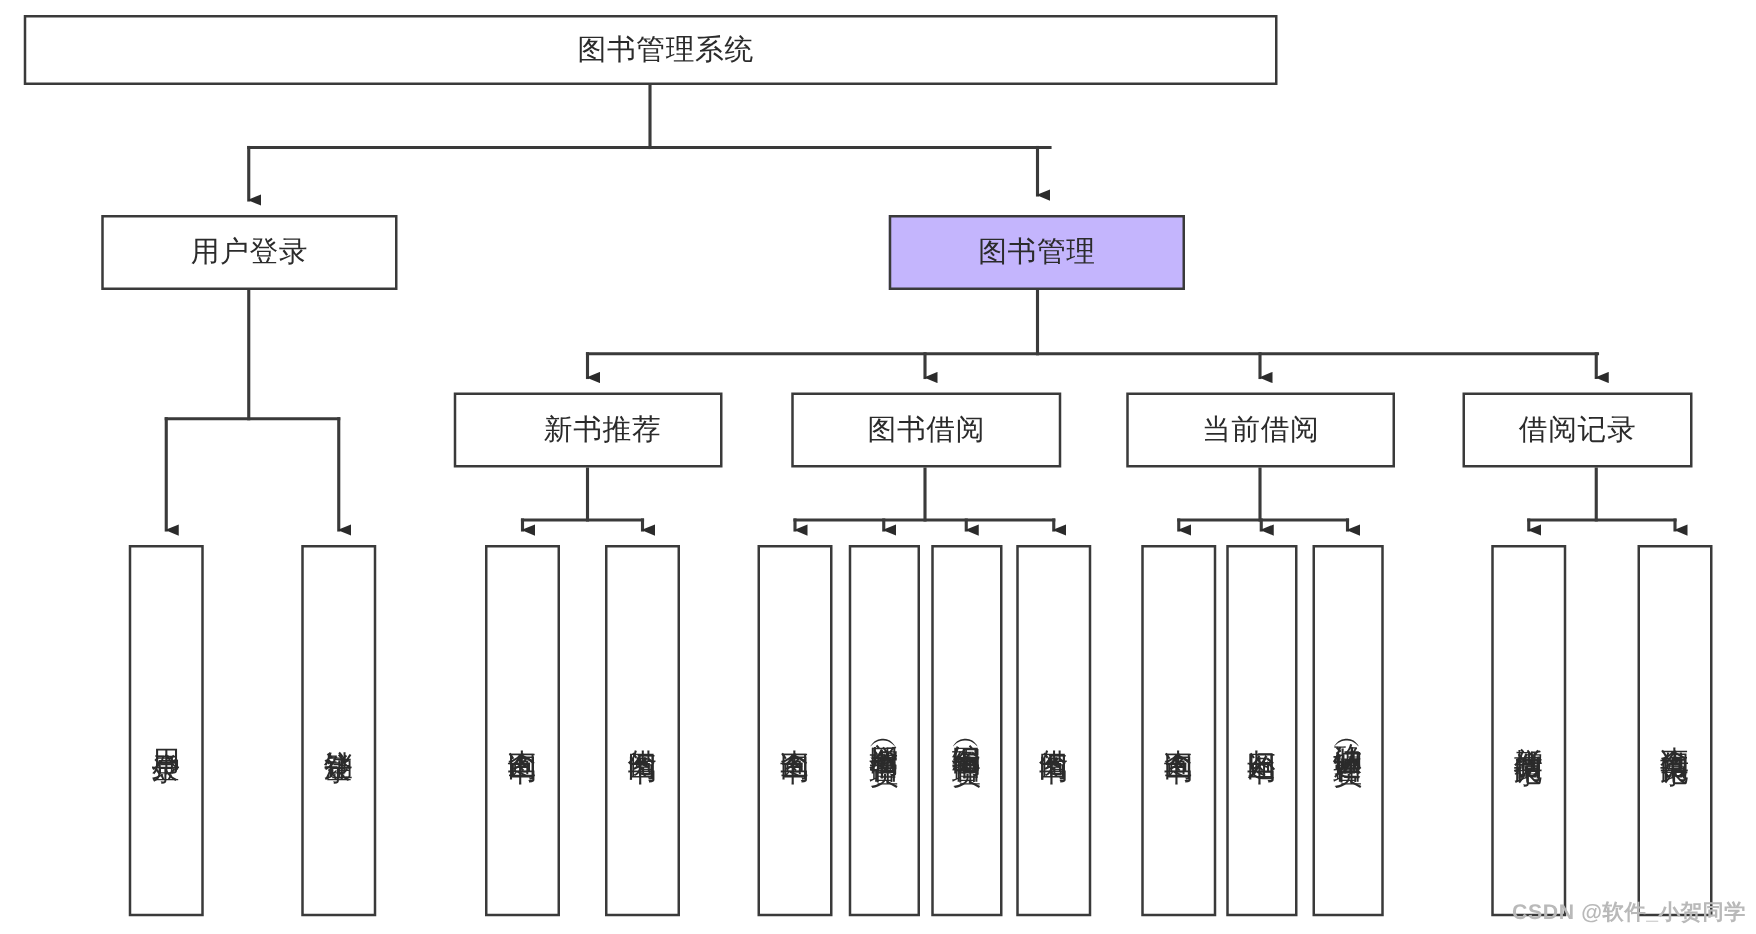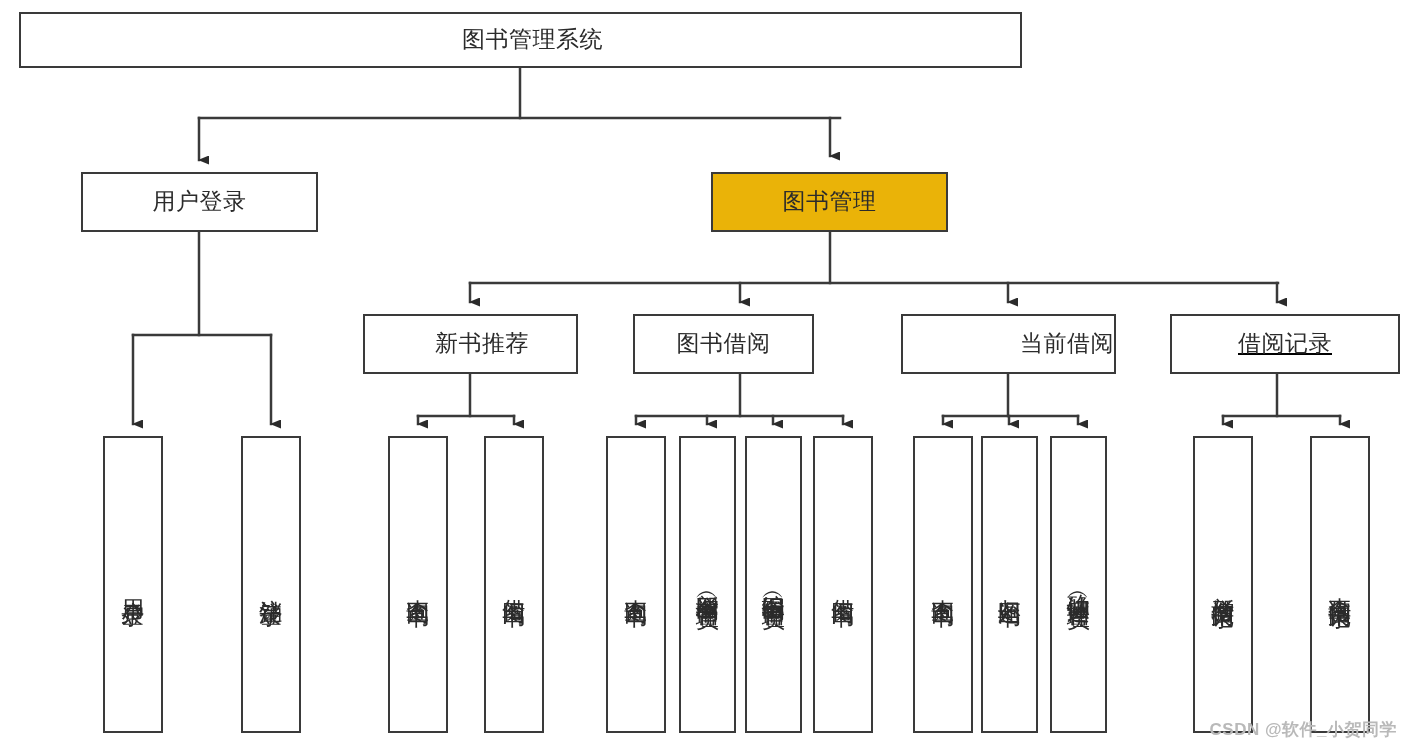--- a/index.html
+++ b/index.html
@@ -121,34 +121,34 @@
     </g>
   </svg>
 
   <div class="node-box" style="left: 19px; top: 12px; width: 1003px; height: 56px; border-color: rgb(58, 58, 58); background: rgb(255, 255, 255); padding-left: 24px;">
     <span class="node-label-h" style="color: rgb(43, 43, 43);">图书管理系统</span>
   </div>
 
   <div class="node-box" style="left: 81px; top: 172px; width: 237px; height: 60px; border-color: rgb(58, 58, 58); background: rgb(255, 255, 255);">
     <span class="node-label-h" style="color: rgb(43, 43, 43);">用户登录</span>
   </div>
-  <div class="node-box" style="left: 711px; top: 172px; width: 237px; height: 60px; border-color: rgb(58, 58, 58); background: #eab308;">
+  <div class="node-box" style="left: 711px; top: 172px; width: 237px; height: 60px; border-color: rgb(58, 58, 58); background: #c4b5fd;">
     <span class="node-label-h" style="color: rgb(43, 43, 43);">图书管理</span>
   </div>
 
   <div class="node-box" style="left: 363px; top: 314px; width: 215px; height: 60px; border-color: rgb(58, 58, 58); background: rgb(255, 255, 255); padding-left: 23px;">
     <span class="node-label-h" style="color: rgb(43, 43, 43);">新书推荐</span>
   </div>
-  <div class="node-box" style="left: 633px; top: 314px; width: 181px; height: 60px; border-color: rgb(58, 58, 58); background: rgb(255, 255, 255);">
+  <div class="node-box" style="left: 633px; top: 314px; width: 216px; height: 60px; border-color: rgb(58, 58, 58); background: rgb(255, 255, 255);">
     <span class="node-label-h" style="color: rgb(43, 43, 43);">图书借阅</span>
   </div>
-  <div class="node-box" style="left: 901px; top: 314px; width: 215px; height: 60px; border-color: rgb(58, 58, 58); background: rgb(255, 255, 255); justify-content: flex-end;">
+  <div class="node-box" style="left: 901px; top: 314px; width: 215px; height: 60px; border-color: rgb(58, 58, 58); background: rgb(255, 255, 255);">
     <span class="node-label-h" style="color: rgb(43, 43, 43);">当前借阅</span>
   </div>
-  <div class="node-box" style="left: 1170px; top: 314px; width: 230px; height: 60px; border-color: rgb(58, 58, 58); background: rgb(255, 255, 255); text-decoration: underline;">
+  <div class="node-box" style="left: 1170px; top: 314px; width: 184px; height: 60px; border-color: rgb(58, 58, 58); background: rgb(255, 255, 255);">
     <span class="node-label-h" style="color: rgb(43, 43, 43);">借阅记录</span>
   </div>
 
   <div class="node-box" style="left: 103px; top: 436px; width: 60px; height: 297px; border-color: rgb(58, 58, 58); background: rgb(255, 255, 255);">
     <span class="node-label-v" style="color: rgb(43, 43, 43);">用户登录</span>
   </div>
   <div class="node-box" style="left: 241px; top: 436px; width: 60px; height: 297px; border-color: rgb(58, 58, 58); background: rgb(255, 255, 255);">
     <span class="node-label-v" style="color: rgb(43, 43, 43);">注销登录</span>
   </div>
   <div class="node-box" style="left: 388px; top: 436px; width: 60px; height: 297px; border-color: rgb(58, 58, 58); background: rgb(255, 255, 255);">

